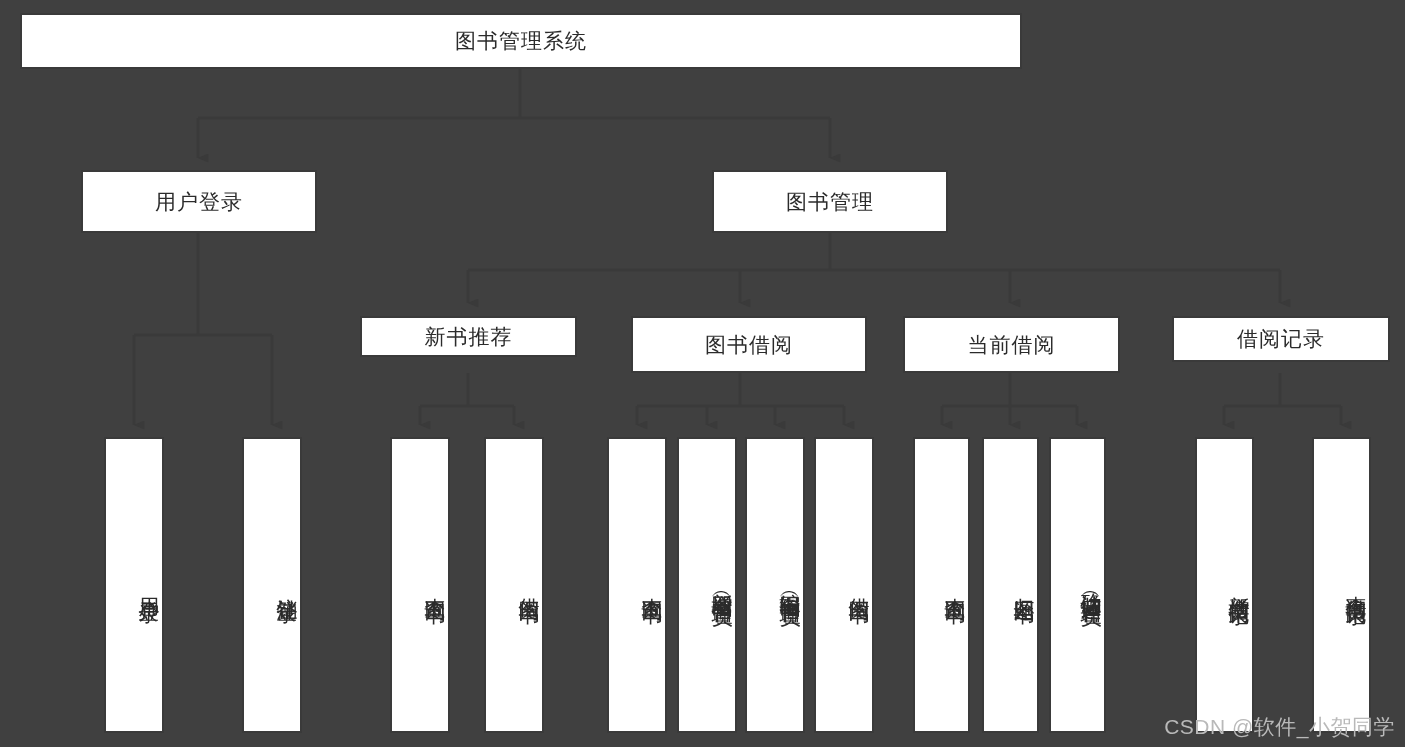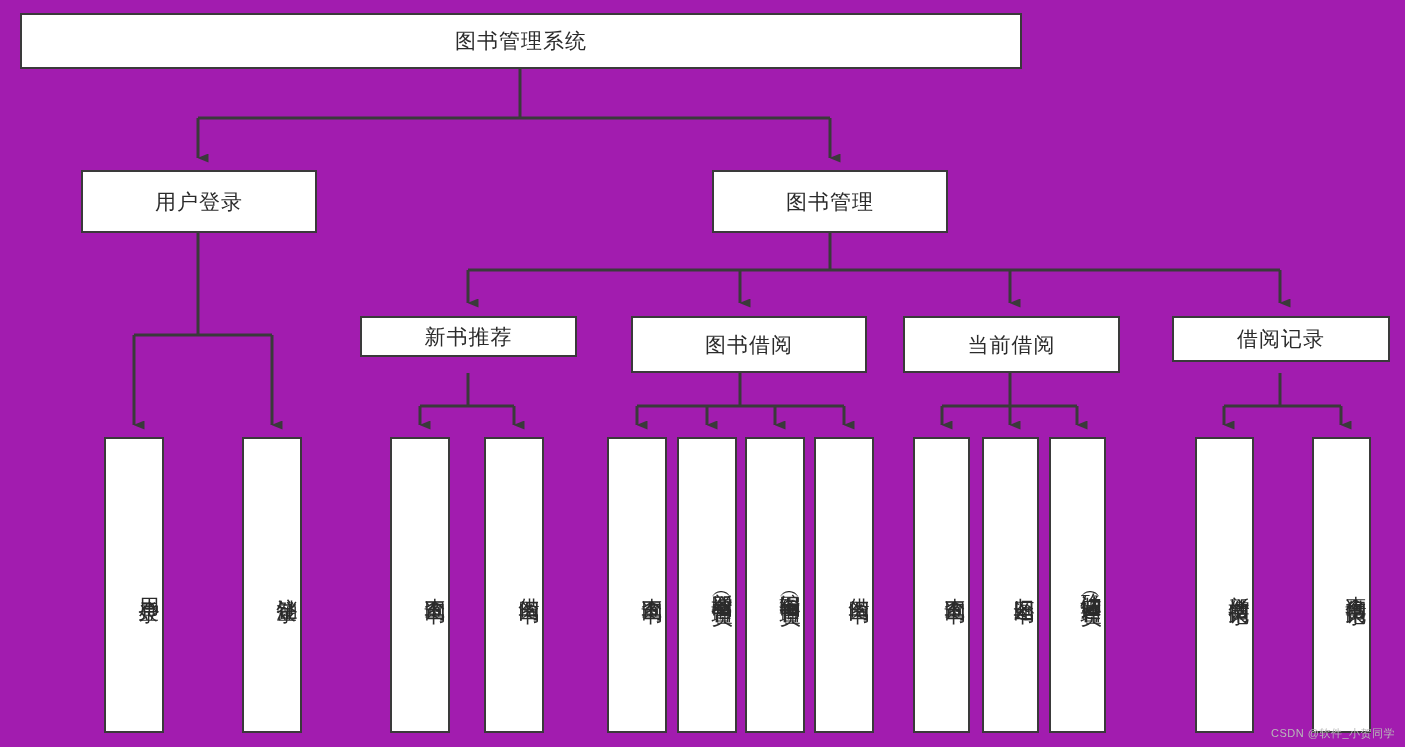--- a/index.html
+++ b/index.html
@@ -7,21 +7,21 @@
     padding: 0;
     background: #ffffff;
   }
   body {
     font-family: "Liberation Sans", "DejaVu Sans", sans-serif;
   }
   #canvas {
     position: relative;
     width: 1405px;
     height: 747px;
-    background: #a21caf;
+    background: #404040;
     overflow: hidden;
   }
   svg#wires {
     position: absolute;
     left: 0;
     top: 0;
     width: 1405px;
     height: 747px;
     pointer-events: none;
   }
@@ -52,21 +52,21 @@
     align-items: flex-start;
     justify-content: center;
   }
   .node .label {
     display: block;
   }
   .watermark {
     position: absolute;
     right: 10px;
     bottom: 6px;
-    font-size: 11px;
+    font-size: 21px;
     color: #b9b9b9;
     letter-spacing: 0.5px;
     z-index: 5;
     white-space: nowrap;
   }
 </style>
 </head>
 <body>
 
 <div id="canvas">

